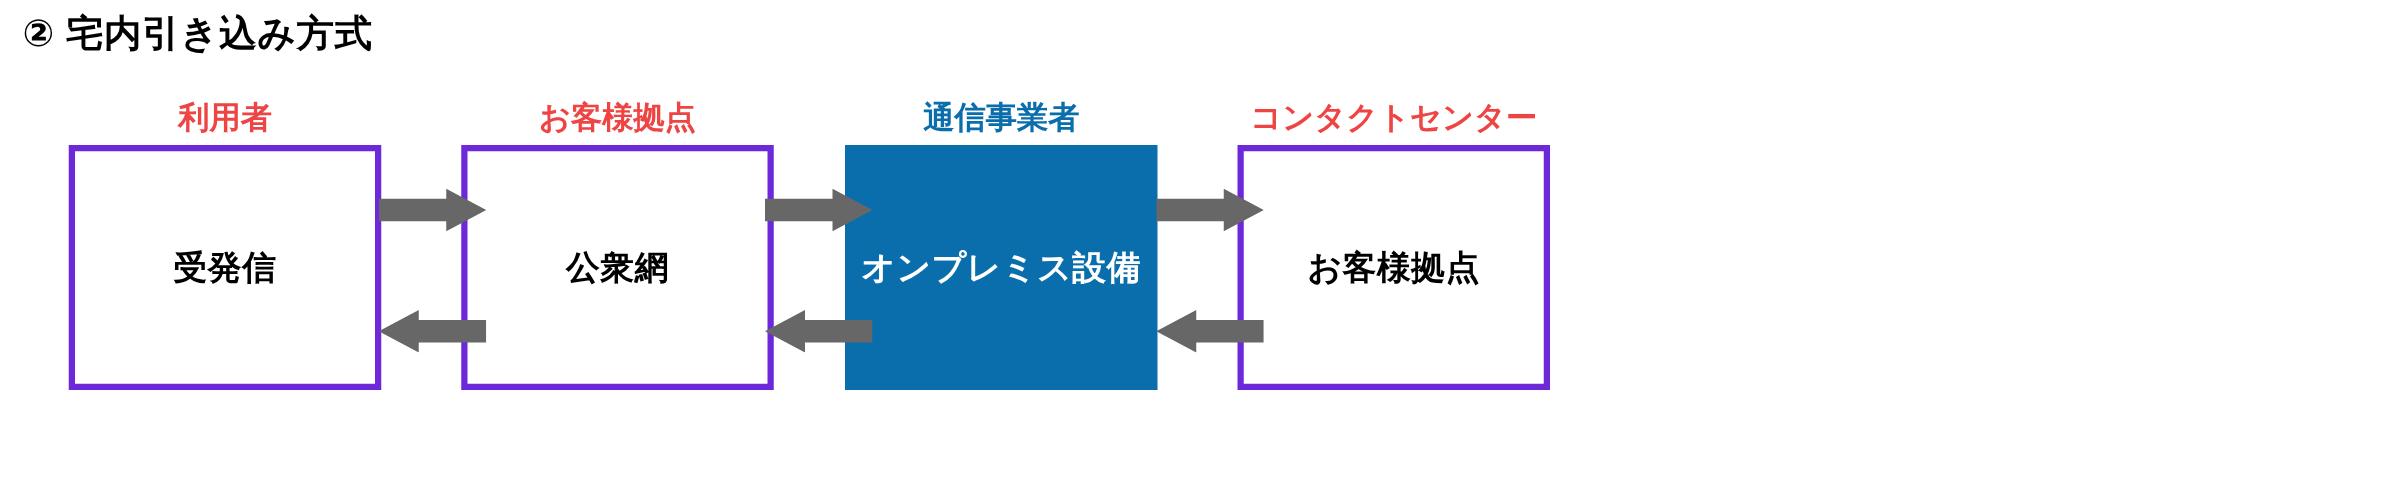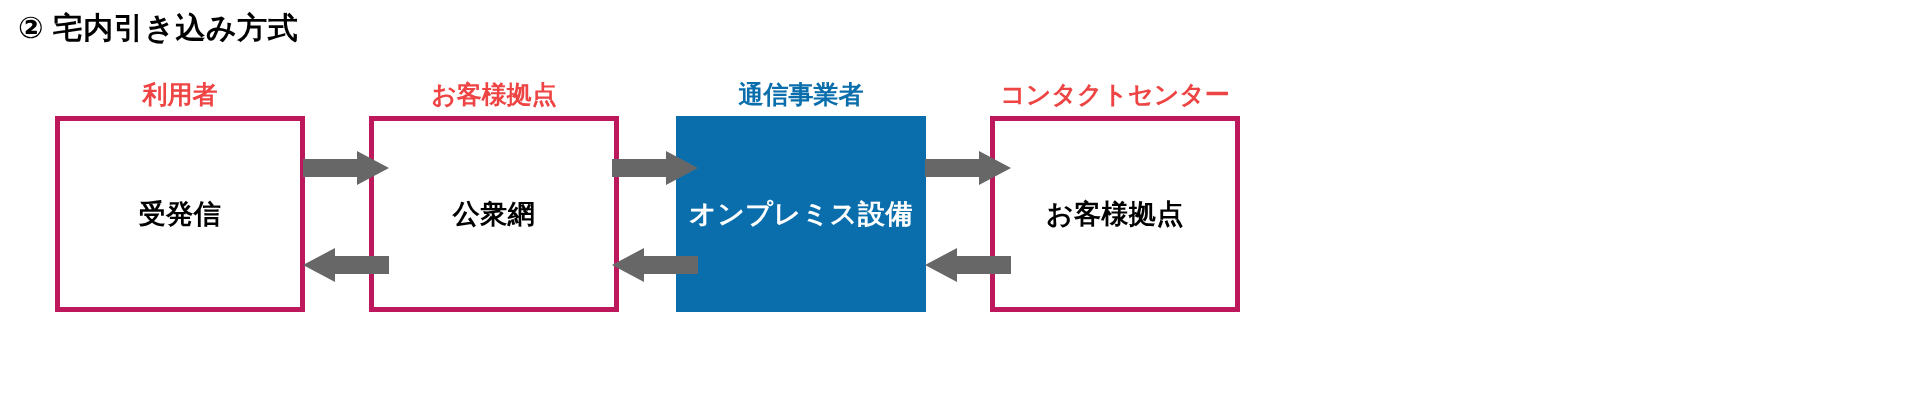--- a/index.html
+++ b/index.html
@@ -57,21 +57,21 @@
     top: 38px;
     left: 0;
     width: 250px;
     height: 196px;
     box-sizing: border-box;
     display: flex;
     align-items: center;
     justify-content: center;
   }
   .box.outline {
-    border: 5px solid #be185d;
+    border: 5px solid #6d28d9;
     background: #ffffff;
   }
   .box.filled {
     border: none;
     background: #0b6eac;
   }
   .box-text {
     font-size: 27px;
     font-weight: bold;
     color: #000000;

